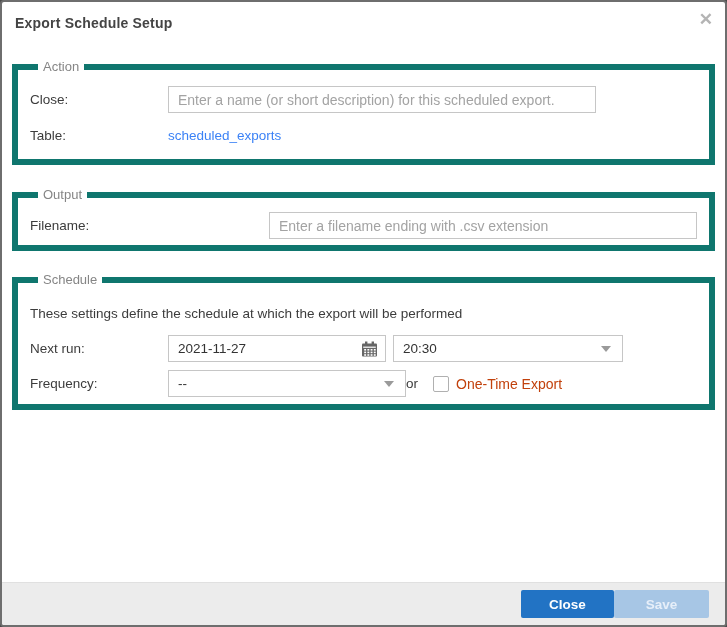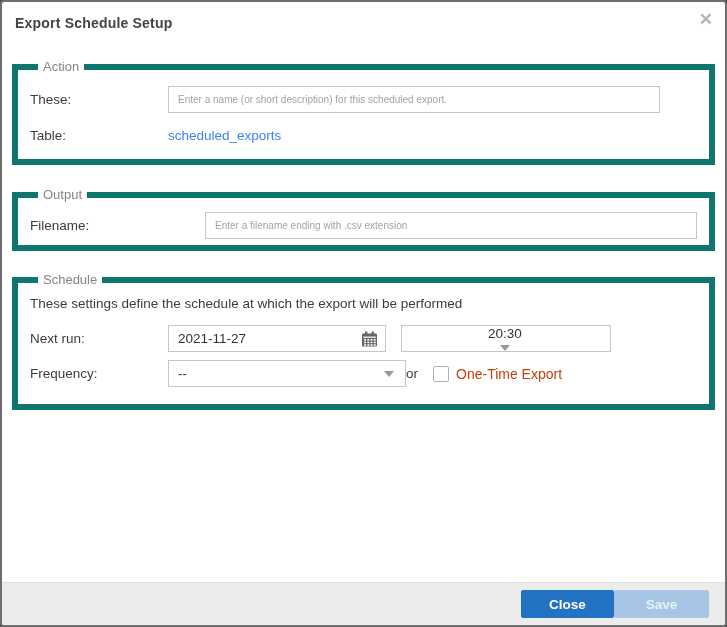--- a/index.html
+++ b/index.html
@@ -38,35 +38,35 @@
   .fs-schedule { margin-top: 21px; height: 138px; }
 
   .row { display: flex; align-items: center; }
   .row-label {
     flex: none; width: 138px;
     font-size: 13.5px; color: #3c3c3c;
   }
   .static-value { font-size: 13.5px; color: #3b82f6; }
 
   .text-input {
-    width: 492px; height: 27px;
+    width: 428px; height: 27px;
     border: 1px solid #c6c6c6;
     padding: 0 9px;
     font-family: "Liberation Sans", sans-serif;
-    font-size: 10px; color: #333333;
+    font-size: 14px; color: #333333;
     outline: none;
   }
   .text-input::placeholder { color: #a3a3a3; opacity: 1; }
 
   .row-name     { margin-top: 12px; }
   .row-table    { margin-top: 15px; }
   .row-filename { margin-top: 10px; justify-content: space-between; }
 
   .schedule-desc {
-    margin-top: 9px;
+    margin-top: 19px;
     font-size: 13.5px; color: #3c3c3c;
   }
   .row-nextrun   { margin-top: 14px; }
   .row-frequency { margin-top: 8px; }
 
   .date-field {
     width: 218px; height: 27px;
     border: 1px solid #c6c6c6;
     display: flex; align-items: center; justify-content: space-between;
     padding: 0 7px 0 0;
@@ -77,21 +77,21 @@
     font-family: "Liberation Sans", sans-serif;
     font-size: 13.5px; color: #333333;
   }
   .fake-select {
     height: 27px; border: 1px solid #c6c6c6; background: #ffffff;
     display: flex; align-items: center; justify-content: space-between;
     padding: 0 11px 0 9px;
     font-size: 13.5px; color: #333333;
     cursor: default;
   }
-  .time-select { width: 210px; margin-left: 15px; flex-direction: column; }
+  .time-select { width: 230px; margin-left: 7px; }
   .freq-select { width: 238px; }
   .arrow-down {
     width: 0; height: 0;
     border-left: 5px solid transparent;
     border-right: 5px solid transparent;
     border-top: 6px solid #9a9a9a;
   }
   .or-label { font-size: 13.5px; color: #3c3c3c; }
   .checkbox {
     width: 16px; height: 16px;
@@ -128,21 +128,21 @@
 <div class="dialog">
 
   <div class="title-bar">
     <span class="title-text">Export Schedule Setup</span>
   </div>
   <span class="close-x">✕</span>
 
   <fieldset class="fs-action">
     <legend>Action</legend>
     <div class="row row-name">
-      <span class="row-label">These:</span>
+      <span class="row-label">Close:</span>
       <input class="text-input" type="text" placeholder="Enter a name (or short description) for this scheduled export." style="">
     </div>
     <div class="row row-table">
       <span class="row-label">Table:</span>
       <span class="static-value">scheduled_exports</span>
     </div>
   </fieldset>
 
   <fieldset class="fs-output">
     <legend>Output</legend>

